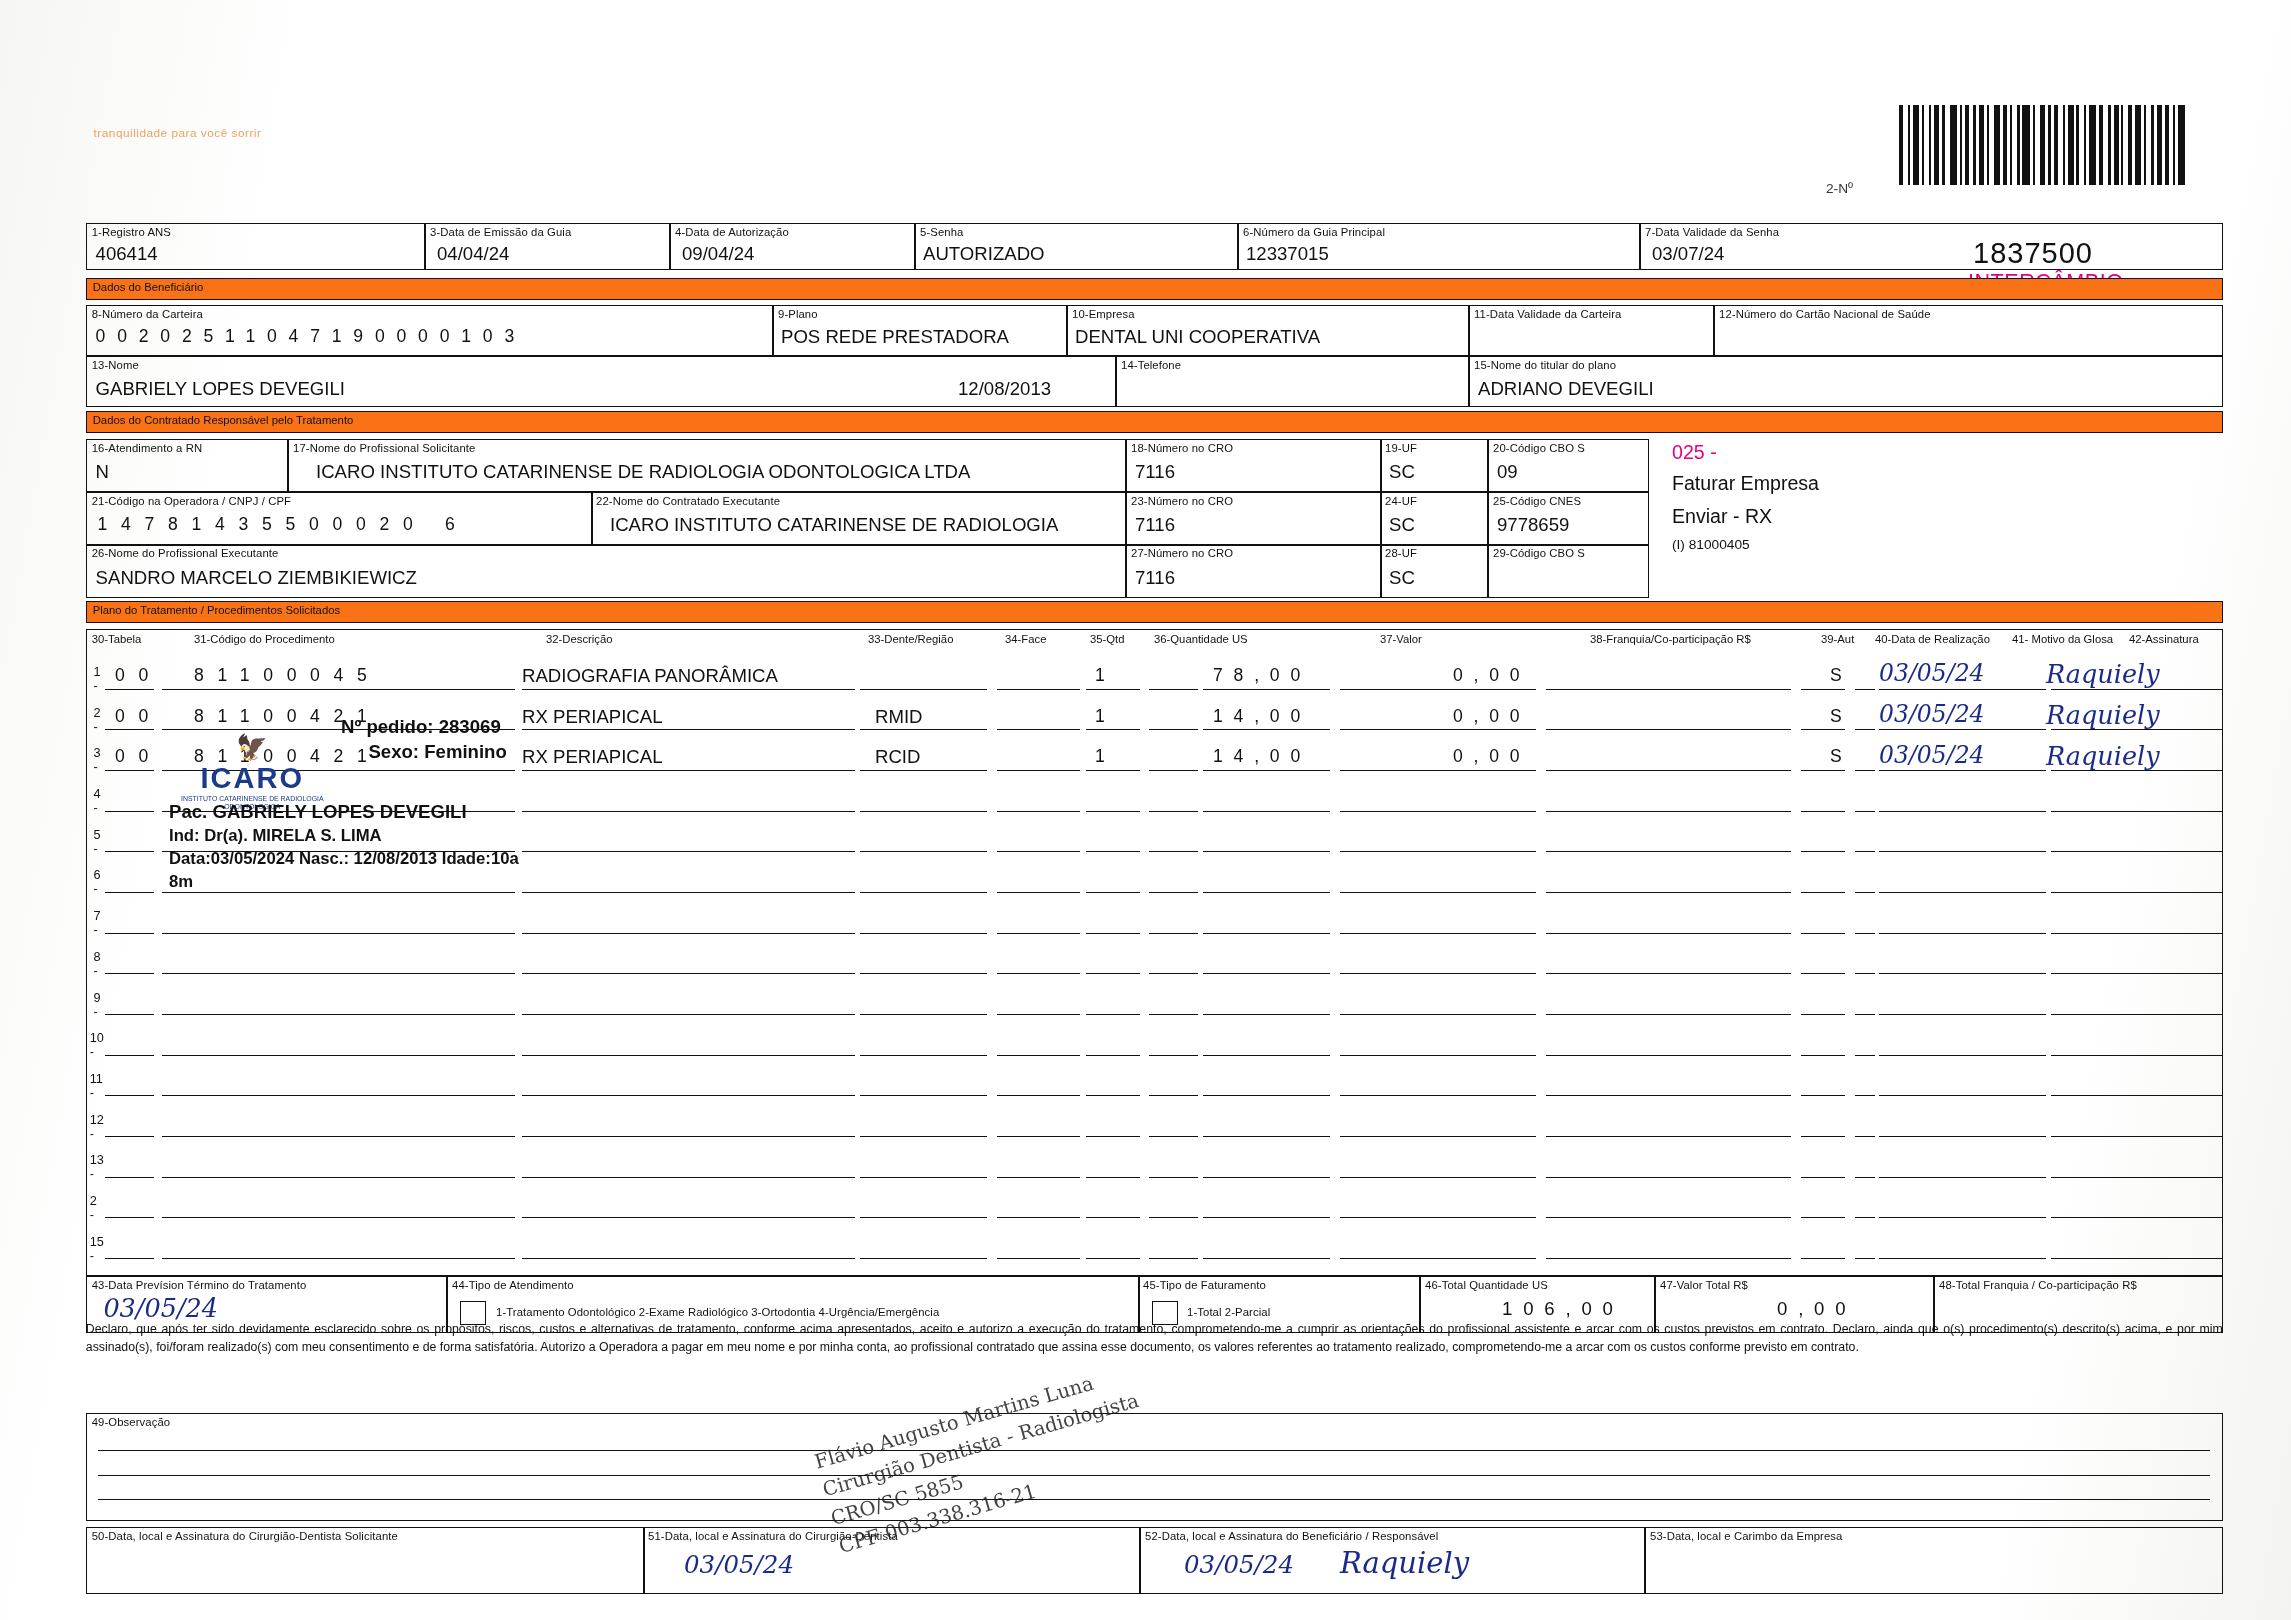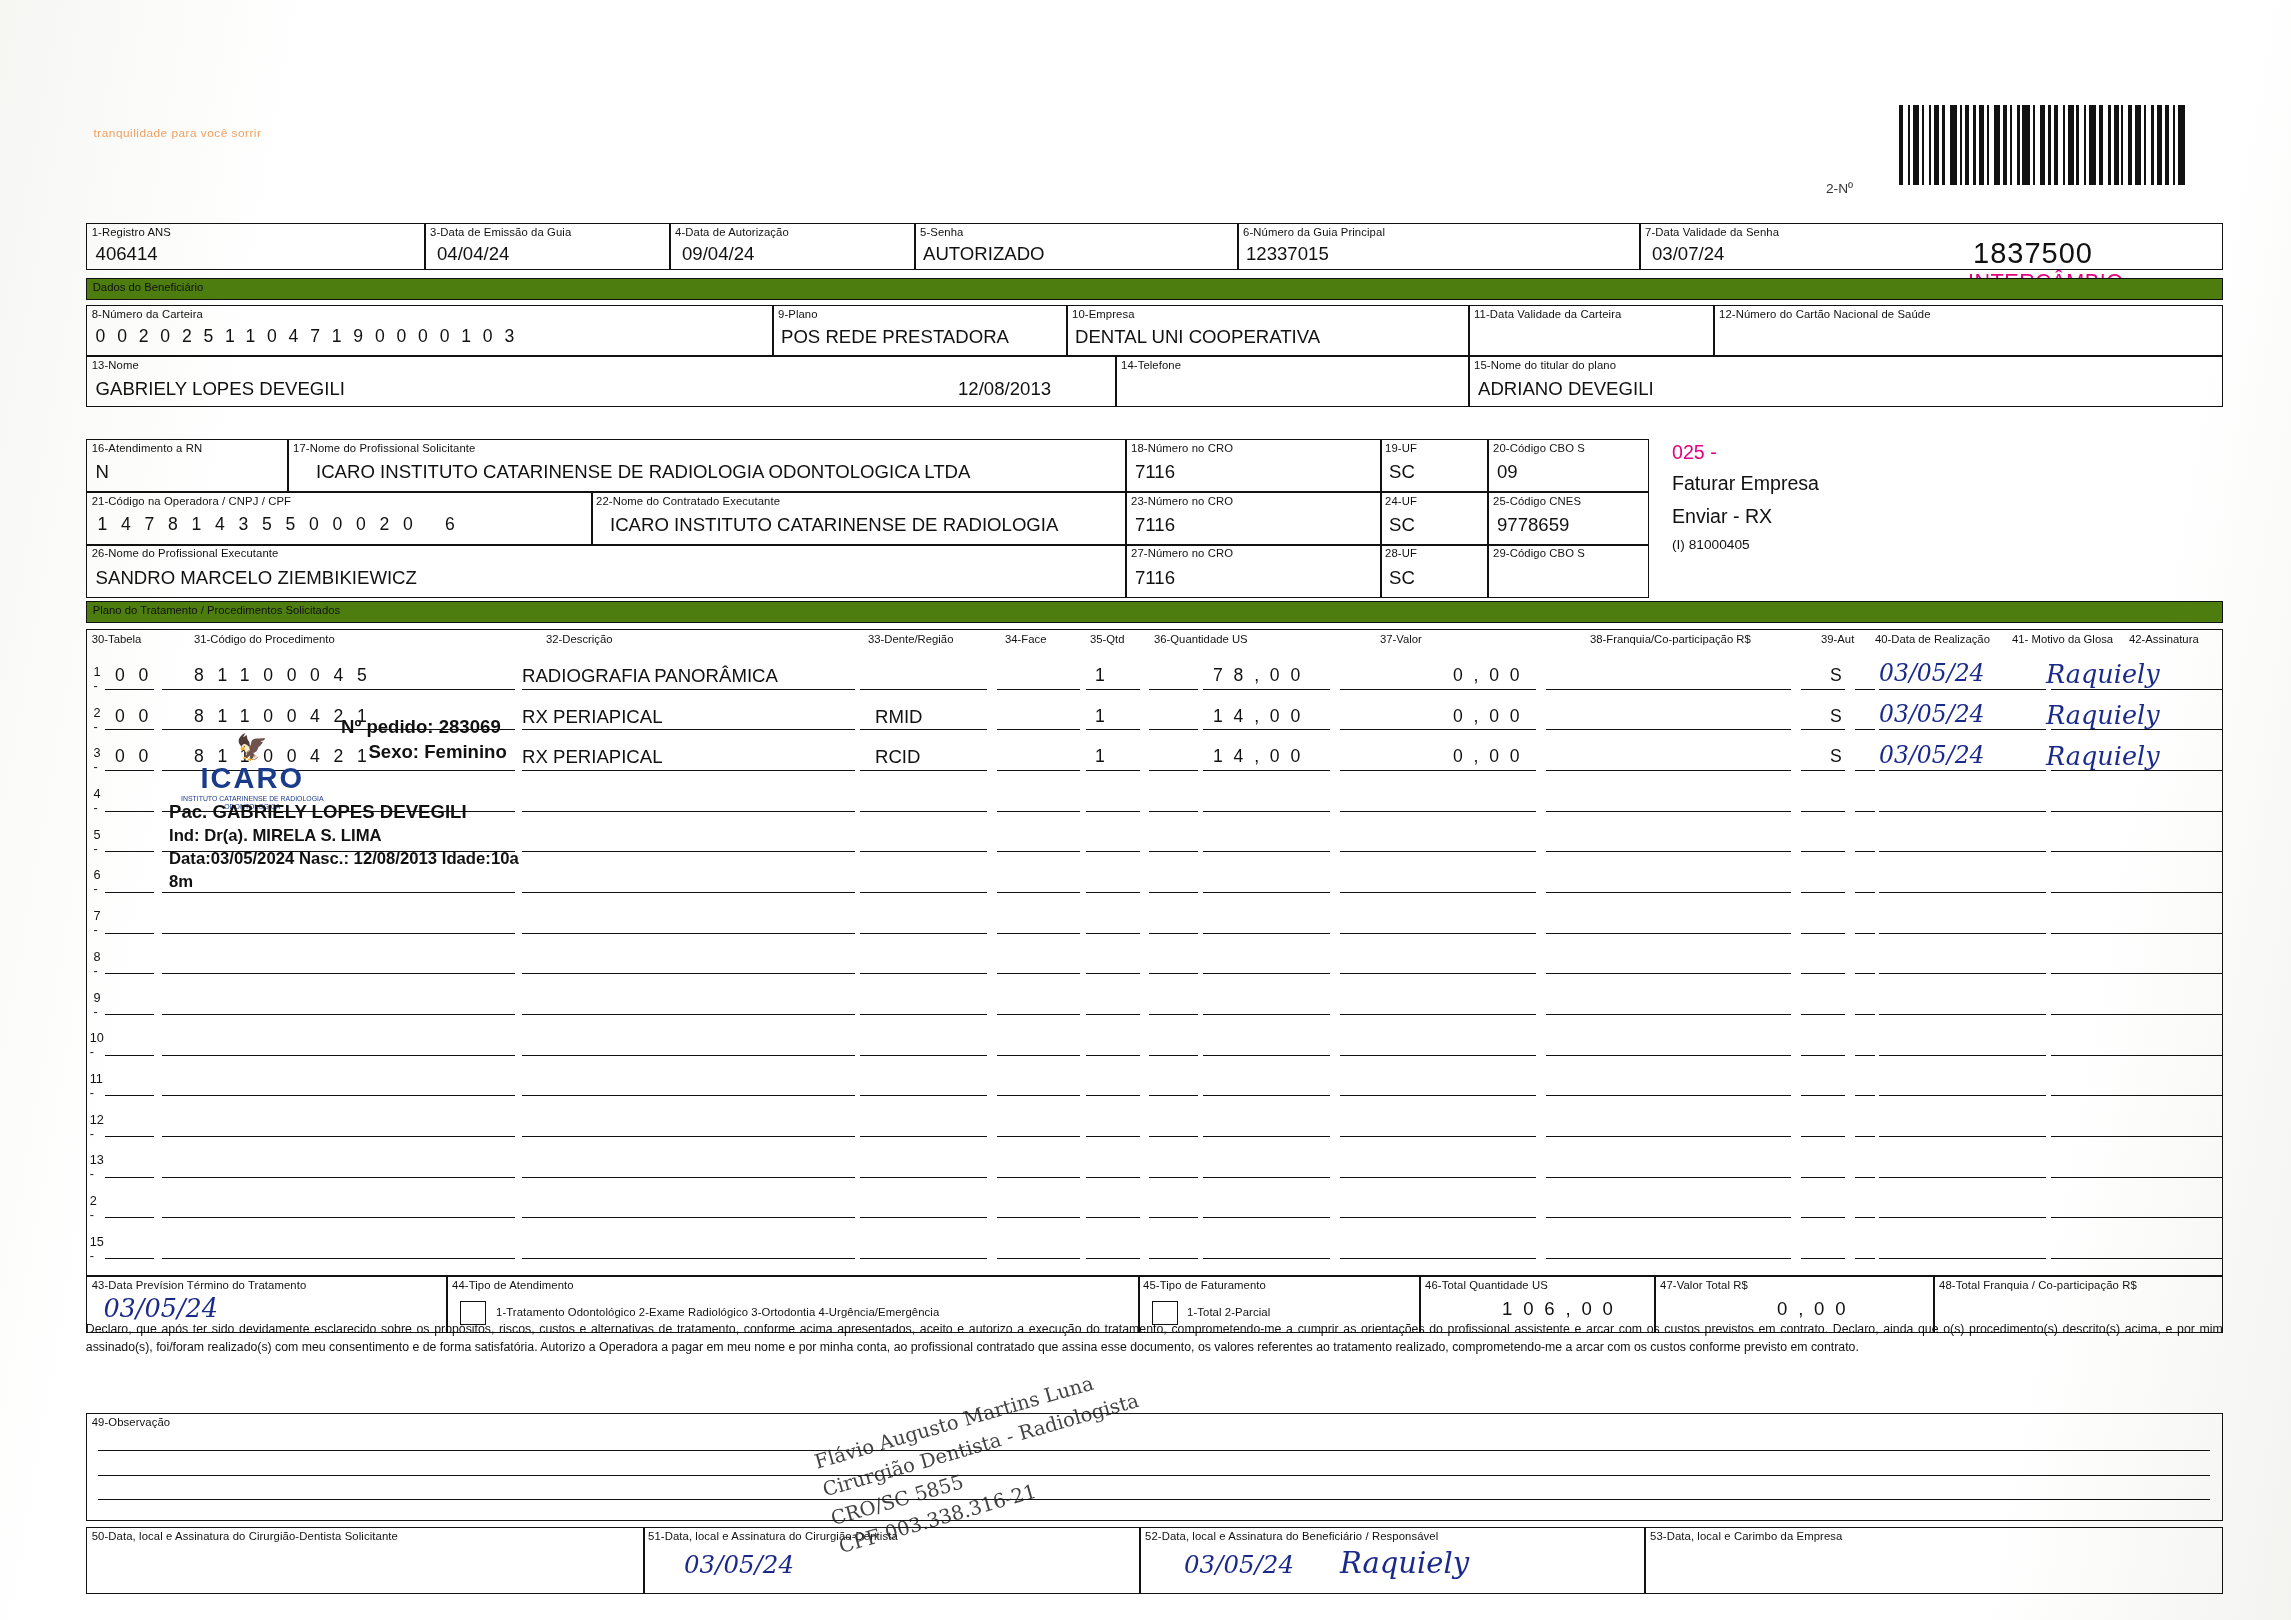--- a/index.html
+++ b/index.html
@@ -69,21 +69,21 @@
   
   .bx { position:absolute; border:1px solid #111; }
   .lbl {
     position:absolute; font-size:11.3px; color:#111; letter-spacing:0.1px;
     white-space:nowrap;
   }
   .val {
     position:absolute; font-size:18.6px; color:#111; white-space:nowrap;
   }
   .secbar {
-    position:absolute; border:1px solid #111; background:#4d7c0f;
+    position:absolute; border:1px solid #111; background:#f97316;
     font-size:11.3px; padding:2px 5.9px;
   }
 
   
   .tbl-head { position:absolute; font-size:11.3px; }
   .rowline { position:absolute; border-bottom:1px solid #111; height:0; }
   .rowno { position:absolute; font-size:12.7px; }
 
   .hand {
     position:absolute;
@@ -232,20 +232,21 @@
     <div class="lbl" style="left:15.7px; top:330px;">13-Nome</div>
     <div class="val" style="left:19.6px; top:349px;">GABRIELY LOPES DEVEGILI</div>
     <div class="val" style="left:882px; top:349px;">12/08/2013</div>
 
     <div class="lbl" style="left:1045px; top:330px;">14-Telefone</div>
     <div class="val" style="left:1054px; top:349px;"></div>
 
     <div class="lbl" style="left:1398px; top:330px;">15-Nome do titular do plano</div>
     <div class="val" style="left:1402px; top:349px;">ADRIANO DEVEGILI</div>
 
+    <div class="secbar" style="left:9.8px; top:382px; width:2137px; height:21.6px;">Dados do Contratado Responsável pelo Tratamento</div>
 
     <div class="bx" style="left:9.8px; top:410px; width:1563px; height:53px;"></div>
     <div class="bx" style="left:211px; top:410px; width:0; height:53px;"></div>
     <div class="bx" style="left:1049px; top:410px; width:0; height:53px;"></div>
     <div class="bx" style="left:1304px; top:410px; width:0; height:53px;"></div>
     <div class="bx" style="left:1411px; top:410px; width:0; height:53px;"></div>
 
     <div class="lbl" style="left:15.7px; top:413px;">16-Atendimento a RN</div>
     <div class="val" style="left:19.6px; top:432px;">N</div>
 

